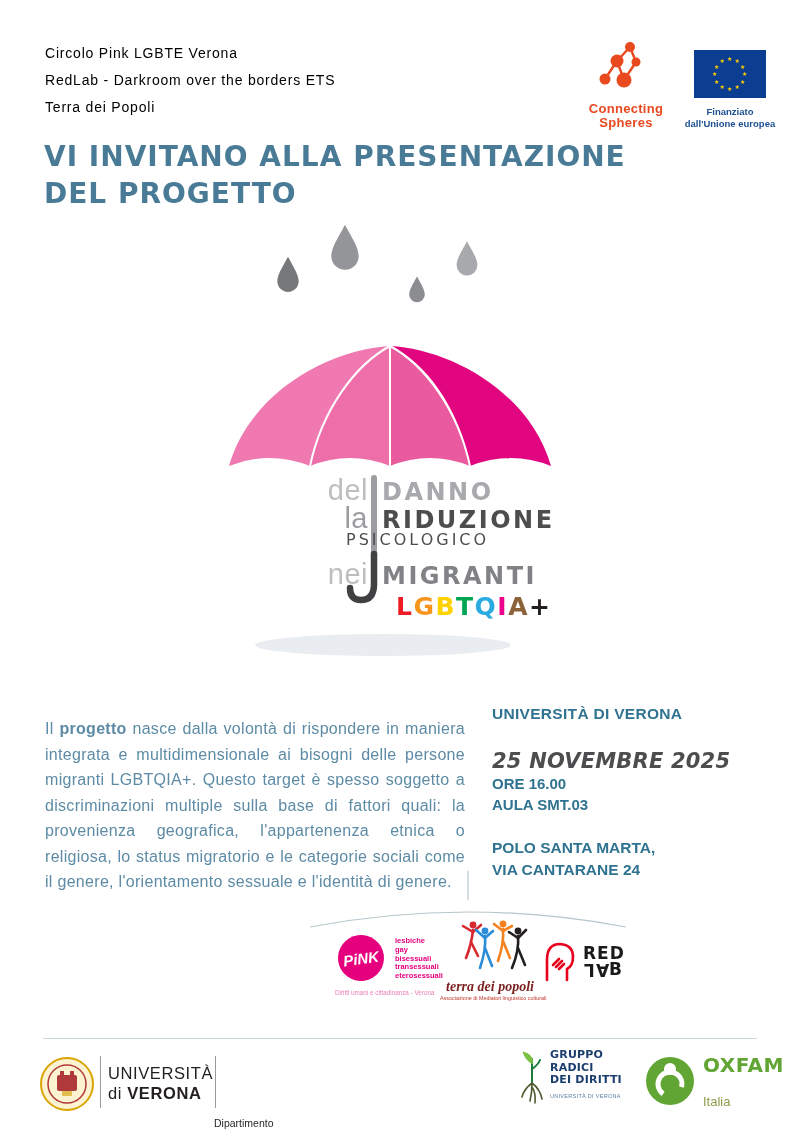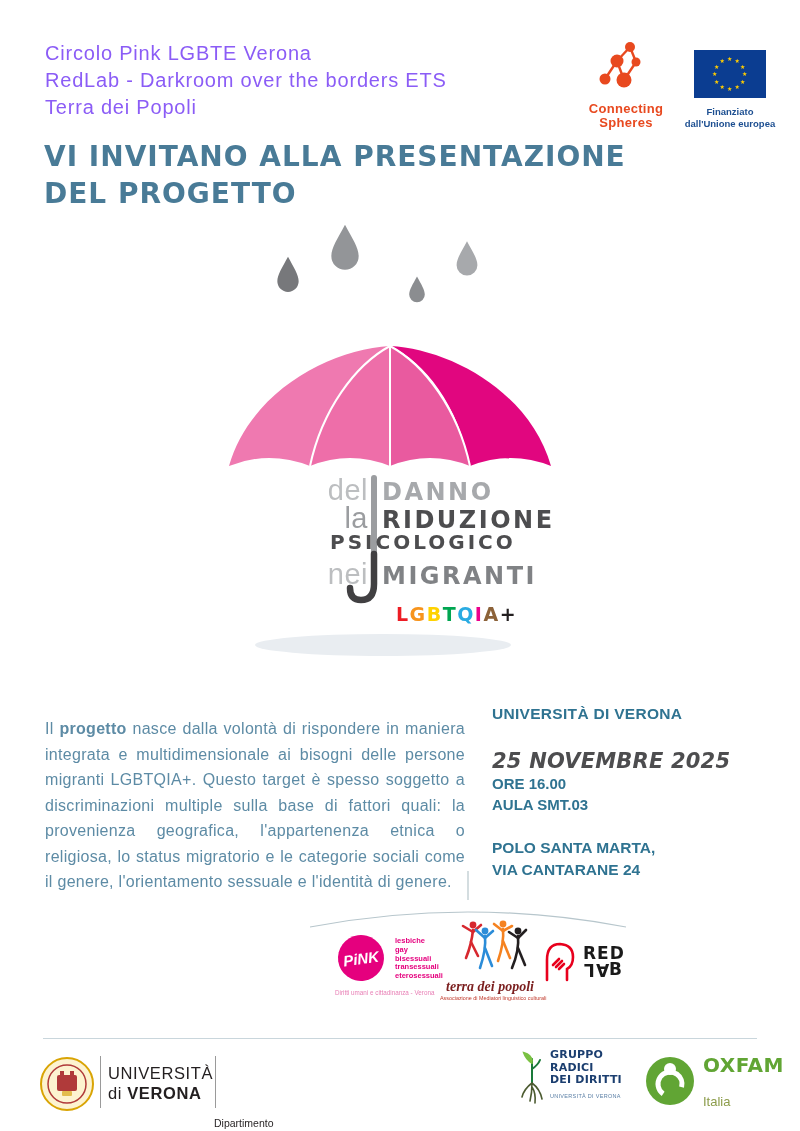--- a/index.html
+++ b/index.html
@@ -1,21 +1,21 @@
 <!DOCTYPE html>
 <html><head>
 <meta charset="utf-8">
 <style>
   html,body{margin:0;padding:0;background:#fff;}
   .poster{position:relative;width:800px;height:1131px;background:#fff;overflow:hidden;
           font-family:"Liberation Sans",sans-serif;}
 
   
-  .organizers{position:absolute;left:45px;top:40px;font-size:20px;line-height:27px;
-              letter-spacing:.8px;color:#8b5cf6;}
+  .organizers{position:absolute;left:45px;top:40px;font-size:14px;line-height:27px;
+              letter-spacing:.8px;color:#000000;}
 
   
   .cs-logo{position:absolute;left:583px;top:38px;width:86px;text-align:center;}
   .cs-text{margin-top:2px;font-weight:bold;font-size:13px;line-height:14px;color:#e8491f;
            letter-spacing:.3px;}
 
   
   .eu{position:absolute;left:684px;top:50px;width:92px;text-align:center;}
   .eu-flag{position:relative;width:72px;height:48px;margin:0 auto;background:#0b3d91;}
   .eu-flag .stars span{position:absolute;color:#ffcc00;font-size:6px;line-height:6px;}
@@ -27,24 +27,24 @@
 
   
   .art{position:absolute;left:0;top:0;width:800px;height:1131px;pointer-events:none;}
 
   
   .wordmark{position:absolute;left:300px;top:474px;width:290px;}
   .wm-row{display:flex;align-items:baseline;height:28px;}
   .wm-low{width:68px;text-align:right;font-size:29px;font-weight:300;letter-spacing:.5px;}
   .wm-caps{margin-left:14px;font-family:"DejaVu Sans","Liberation Sans",sans-serif;
            font-weight:800;font-size:24px;letter-spacing:2.5px;}
-  .wm-psico{margin-left:30px;font-family:"DejaVu Sans","Liberation Sans",sans-serif;
-            font-weight:700;font-size:20px;letter-spacing:3px;}
-  .lgbt{margin-left:96px;margin-top:17px;font-family:"DejaVu Sans","Liberation Sans",sans-serif;
-        font-weight:800;font-size:19px;letter-spacing:1.5px;}
+  .wm-psico{margin-left:46px;font-family:"DejaVu Sans","Liberation Sans",sans-serif;
+            font-weight:400;font-size:16px;letter-spacing:3px;}
+  .lgbt{margin-left:96px;margin-top:6px;font-family:"DejaVu Sans","Liberation Sans",sans-serif;
+        font-weight:800;font-size:25px;letter-spacing:1.5px;}
 
   
   .desc{position:absolute;left:45px;top:700px;width:420px;text-align:justify;
         font-size:16px;line-height:25.5px;letter-spacing:.3px;color:#5d8ba5;}
   .desc b{font-weight:bold;}
 
   
   .event{position:absolute;left:492px;top:705px;width:240px;color:#2f7391;}
   .ev-venue{font-weight:bold;font-size:15.5px;letter-spacing:.3px;}
   .ev-date{margin-top:26px;font-family:"DejaVu Sans","Liberation Sans",sans-serif;

